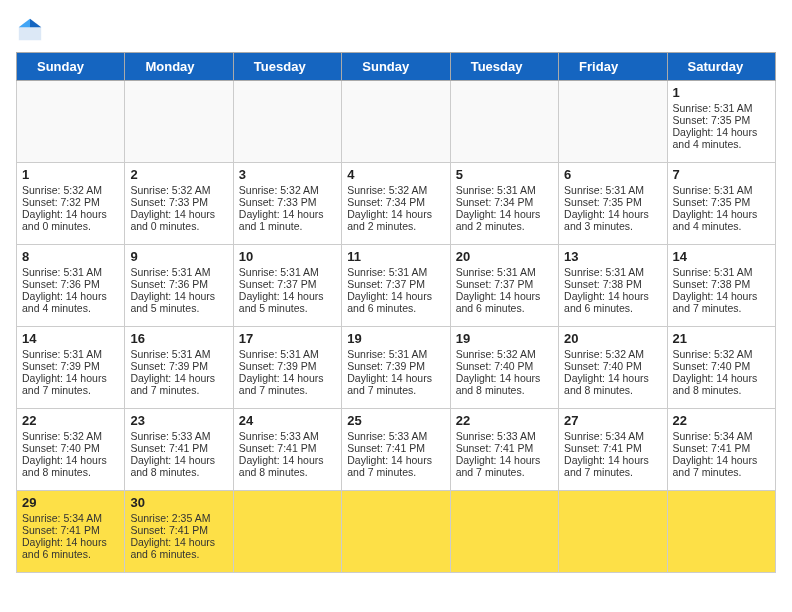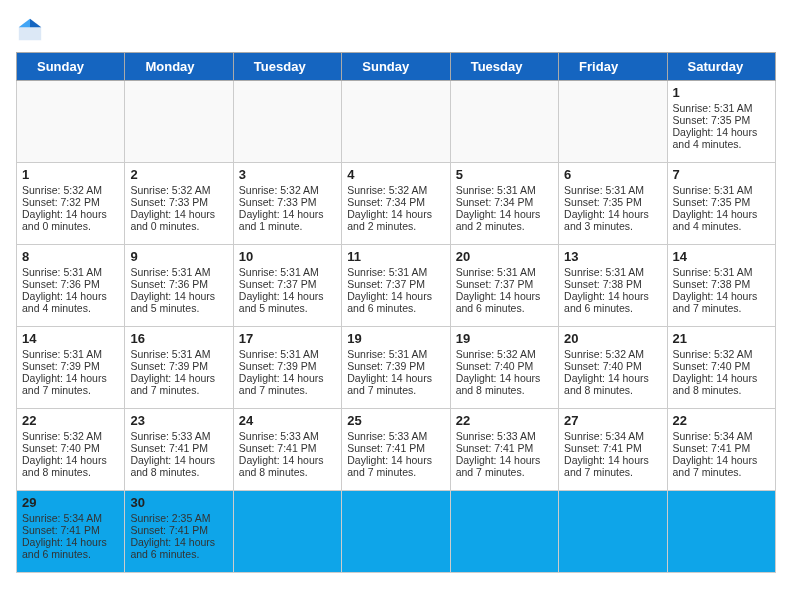--- a/index.html
+++ b/index.html
@@ -69,21 +69,21 @@
     tbody td {
       border: 1px solid #ccc;
       vertical-align: top;
       padding: 4px 5px;
       font-size: 10.5px;
       color: #333;
       height: 82px;
       background: #fff;
     }
     tbody tr:last-child td {
-      background: #0ea5e9;
+      background: #fde047;
     }
     .day-num {
       font-size: 13px;
       font-weight: bold;
       color: #222;
       display: block;
       margin-bottom: 2px;
     }
     .empty {
       background: #f9f9f9;

